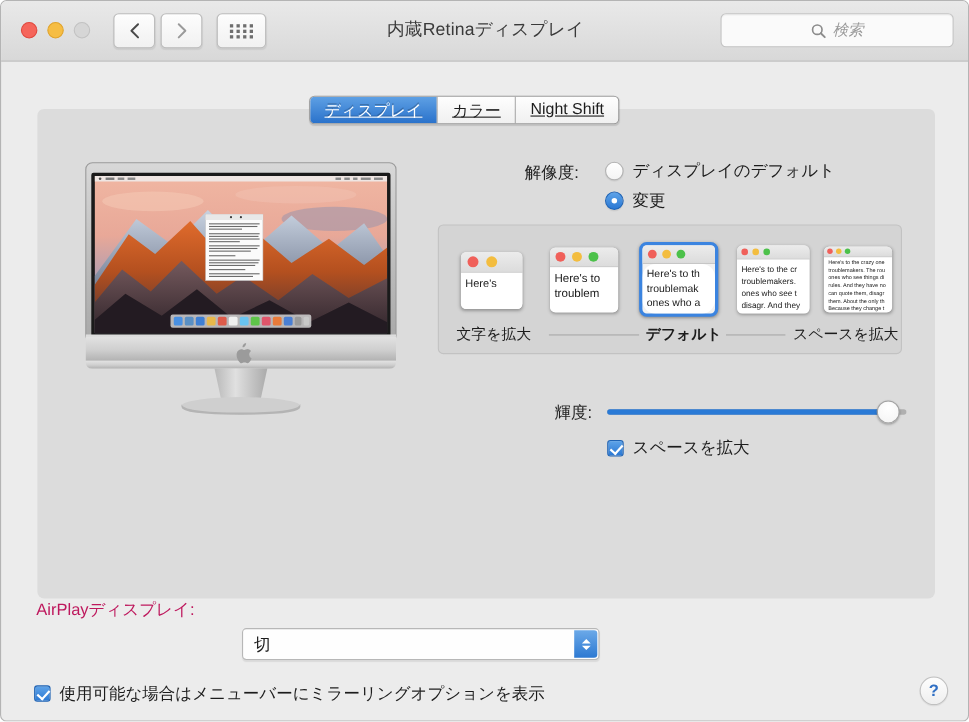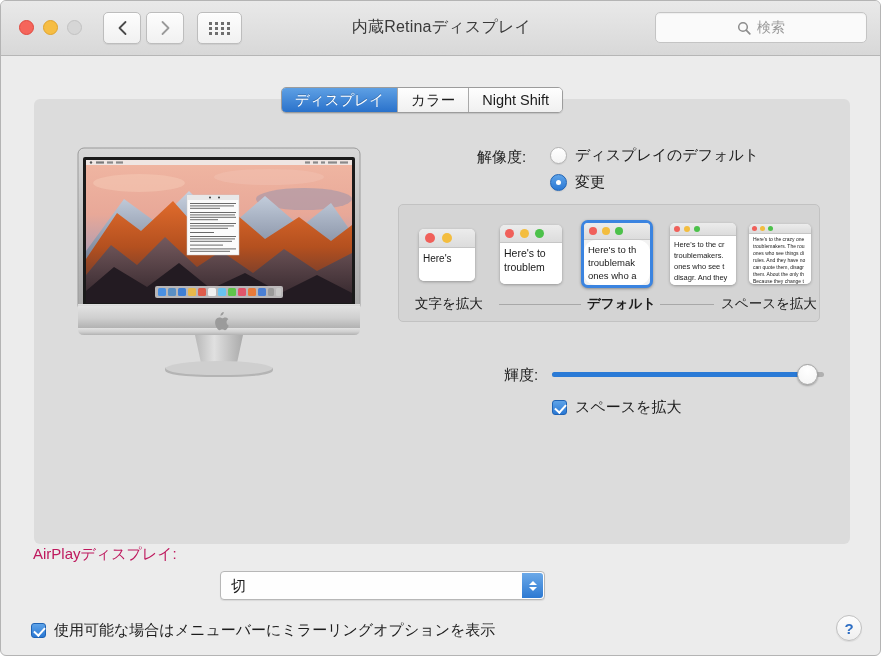--- a/index.html
+++ b/index.html
@@ -64,21 +64,21 @@
 
   #search-field {
     position: absolute; right: 15px; top: 11px;
     width: 212px; height: 31px;
     background: #fafafa;
     border: 1px solid #c4c4c4; border-radius: 5px;
     box-shadow: 0 1px 1px rgba(0,0,0,.05) inset;
     display: flex; align-items: center; justify-content: center;
   }
   #search-field .sicon { margin-right: 6px; }
-  #search-ph { font-size: 14px; color: #9a9a9a; }
+  #search-ph { font-size: 14px; color: #9a9a9a; font-style: italic; }
 
   
   #panel {
     position: absolute; left: 33px; top: 98px;
     width: 816px; height: 445px;
     background: #dcdcdc;
     border-radius: 6px;
   }
 
   
@@ -90,20 +90,21 @@
     overflow: hidden;
     border: 1px solid #9c9c9c;
     z-index: 4;
   }
   .tab {
     display: flex; align-items: center; justify-content: center;
     padding: 0 13px; height: 100%;
     font-size: 14.5px; color: #1d1d1d;
     background: linear-gradient(to bottom, #fefefe 0%, #f0f0f0 100%);
     border-right: 1px solid #a9a9a9;
+    text-decoration: underline;
   }
   .tab:last-child { border-right: none; }
   .tab.active {
     background: linear-gradient(to bottom, #5ea0e4 0%, #2a72cb 100%);
     color: #fff;
     text-shadow: 0 -1px 0 rgba(0,0,0,.22);
   }
 
   
   #imac-wrap { position: absolute; left: 68px; top: 140px; width: 300px; height: 240px; }

